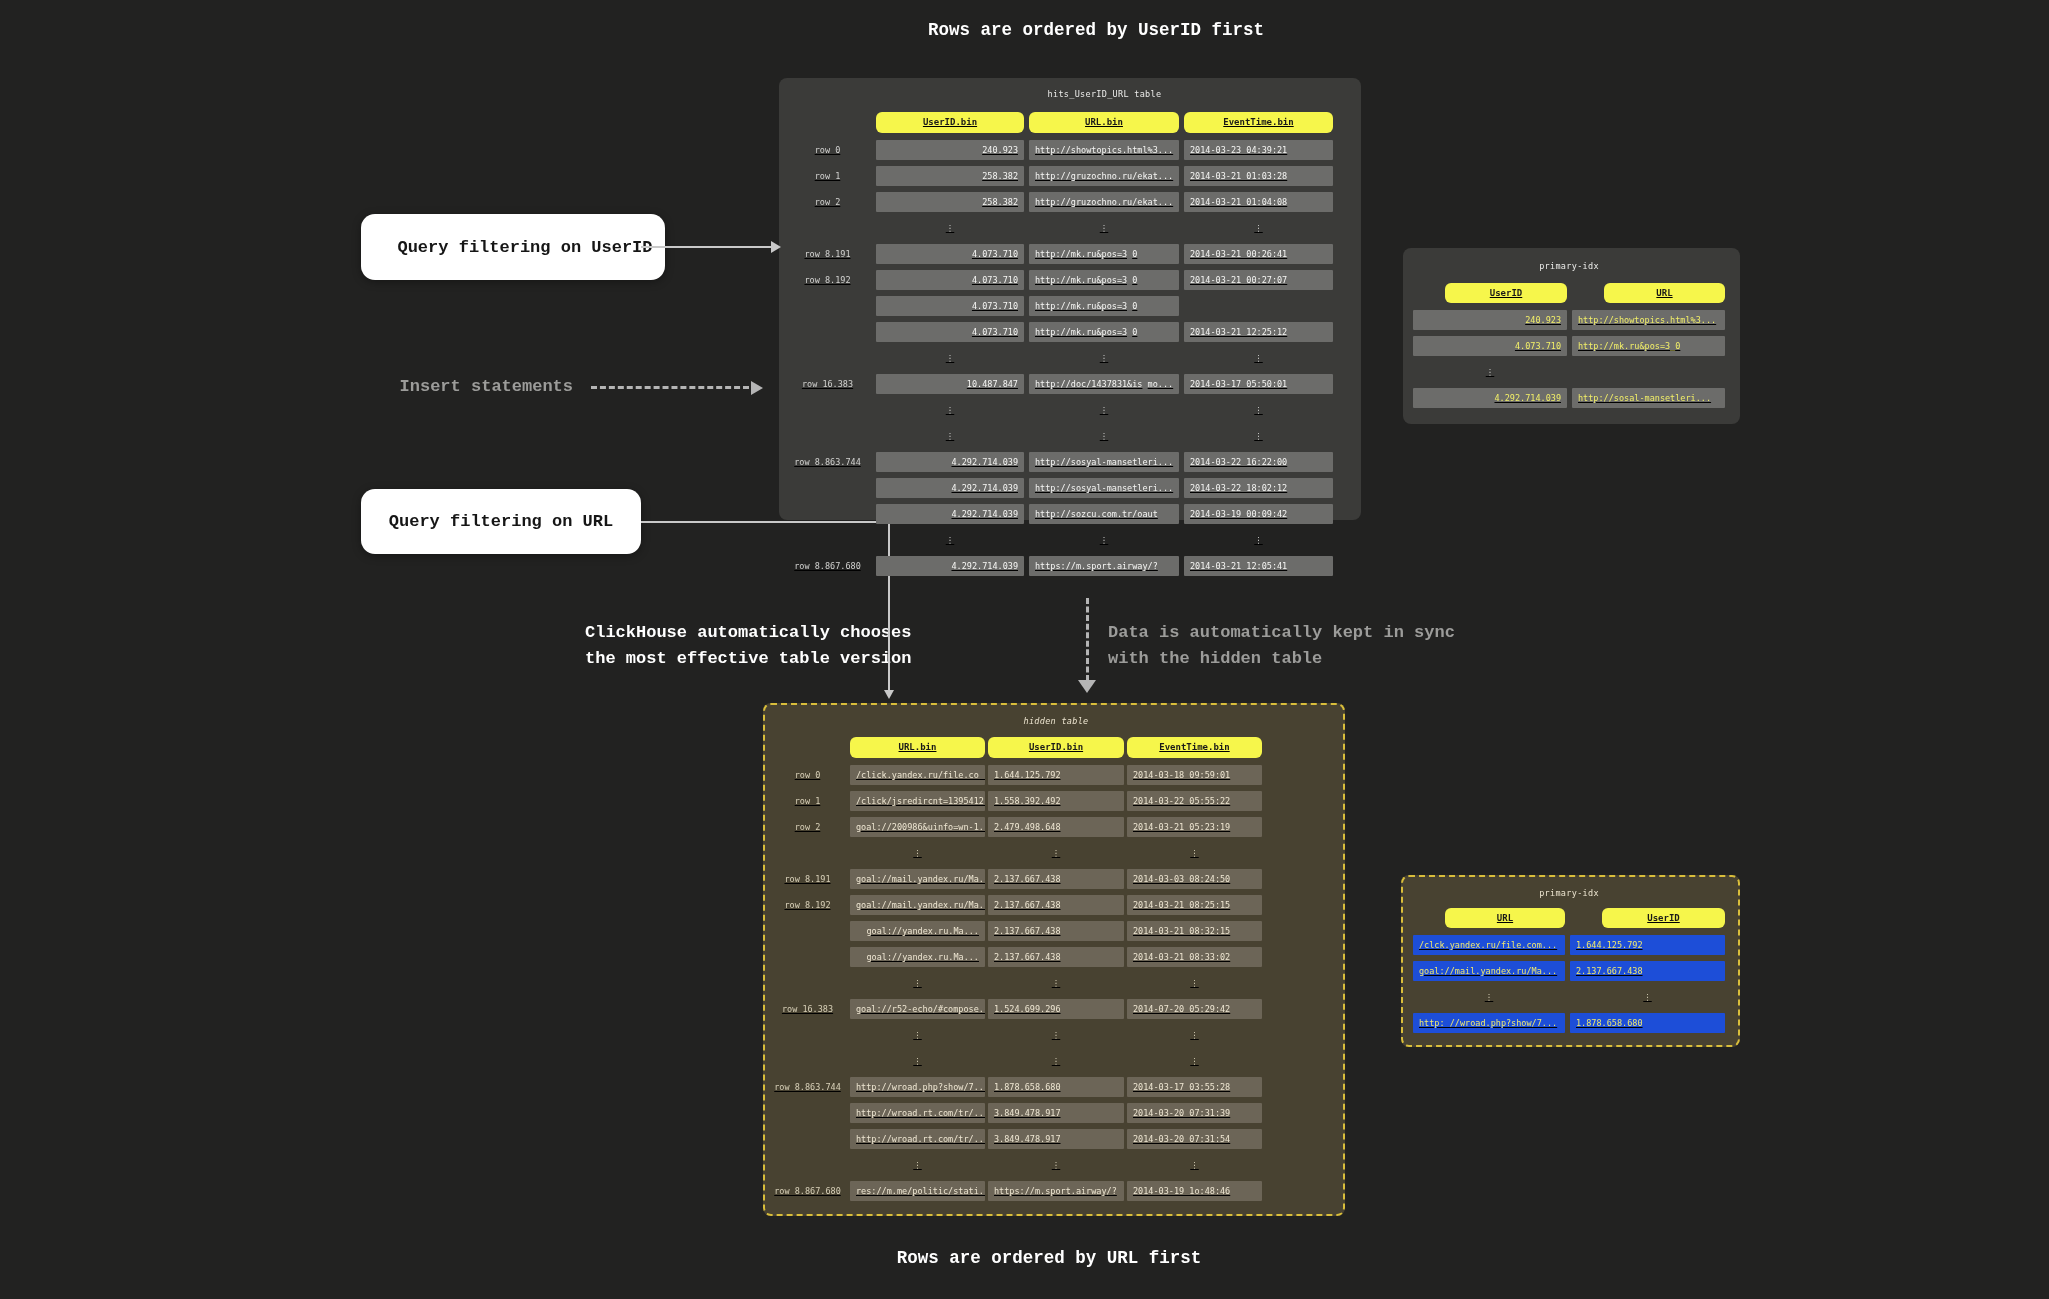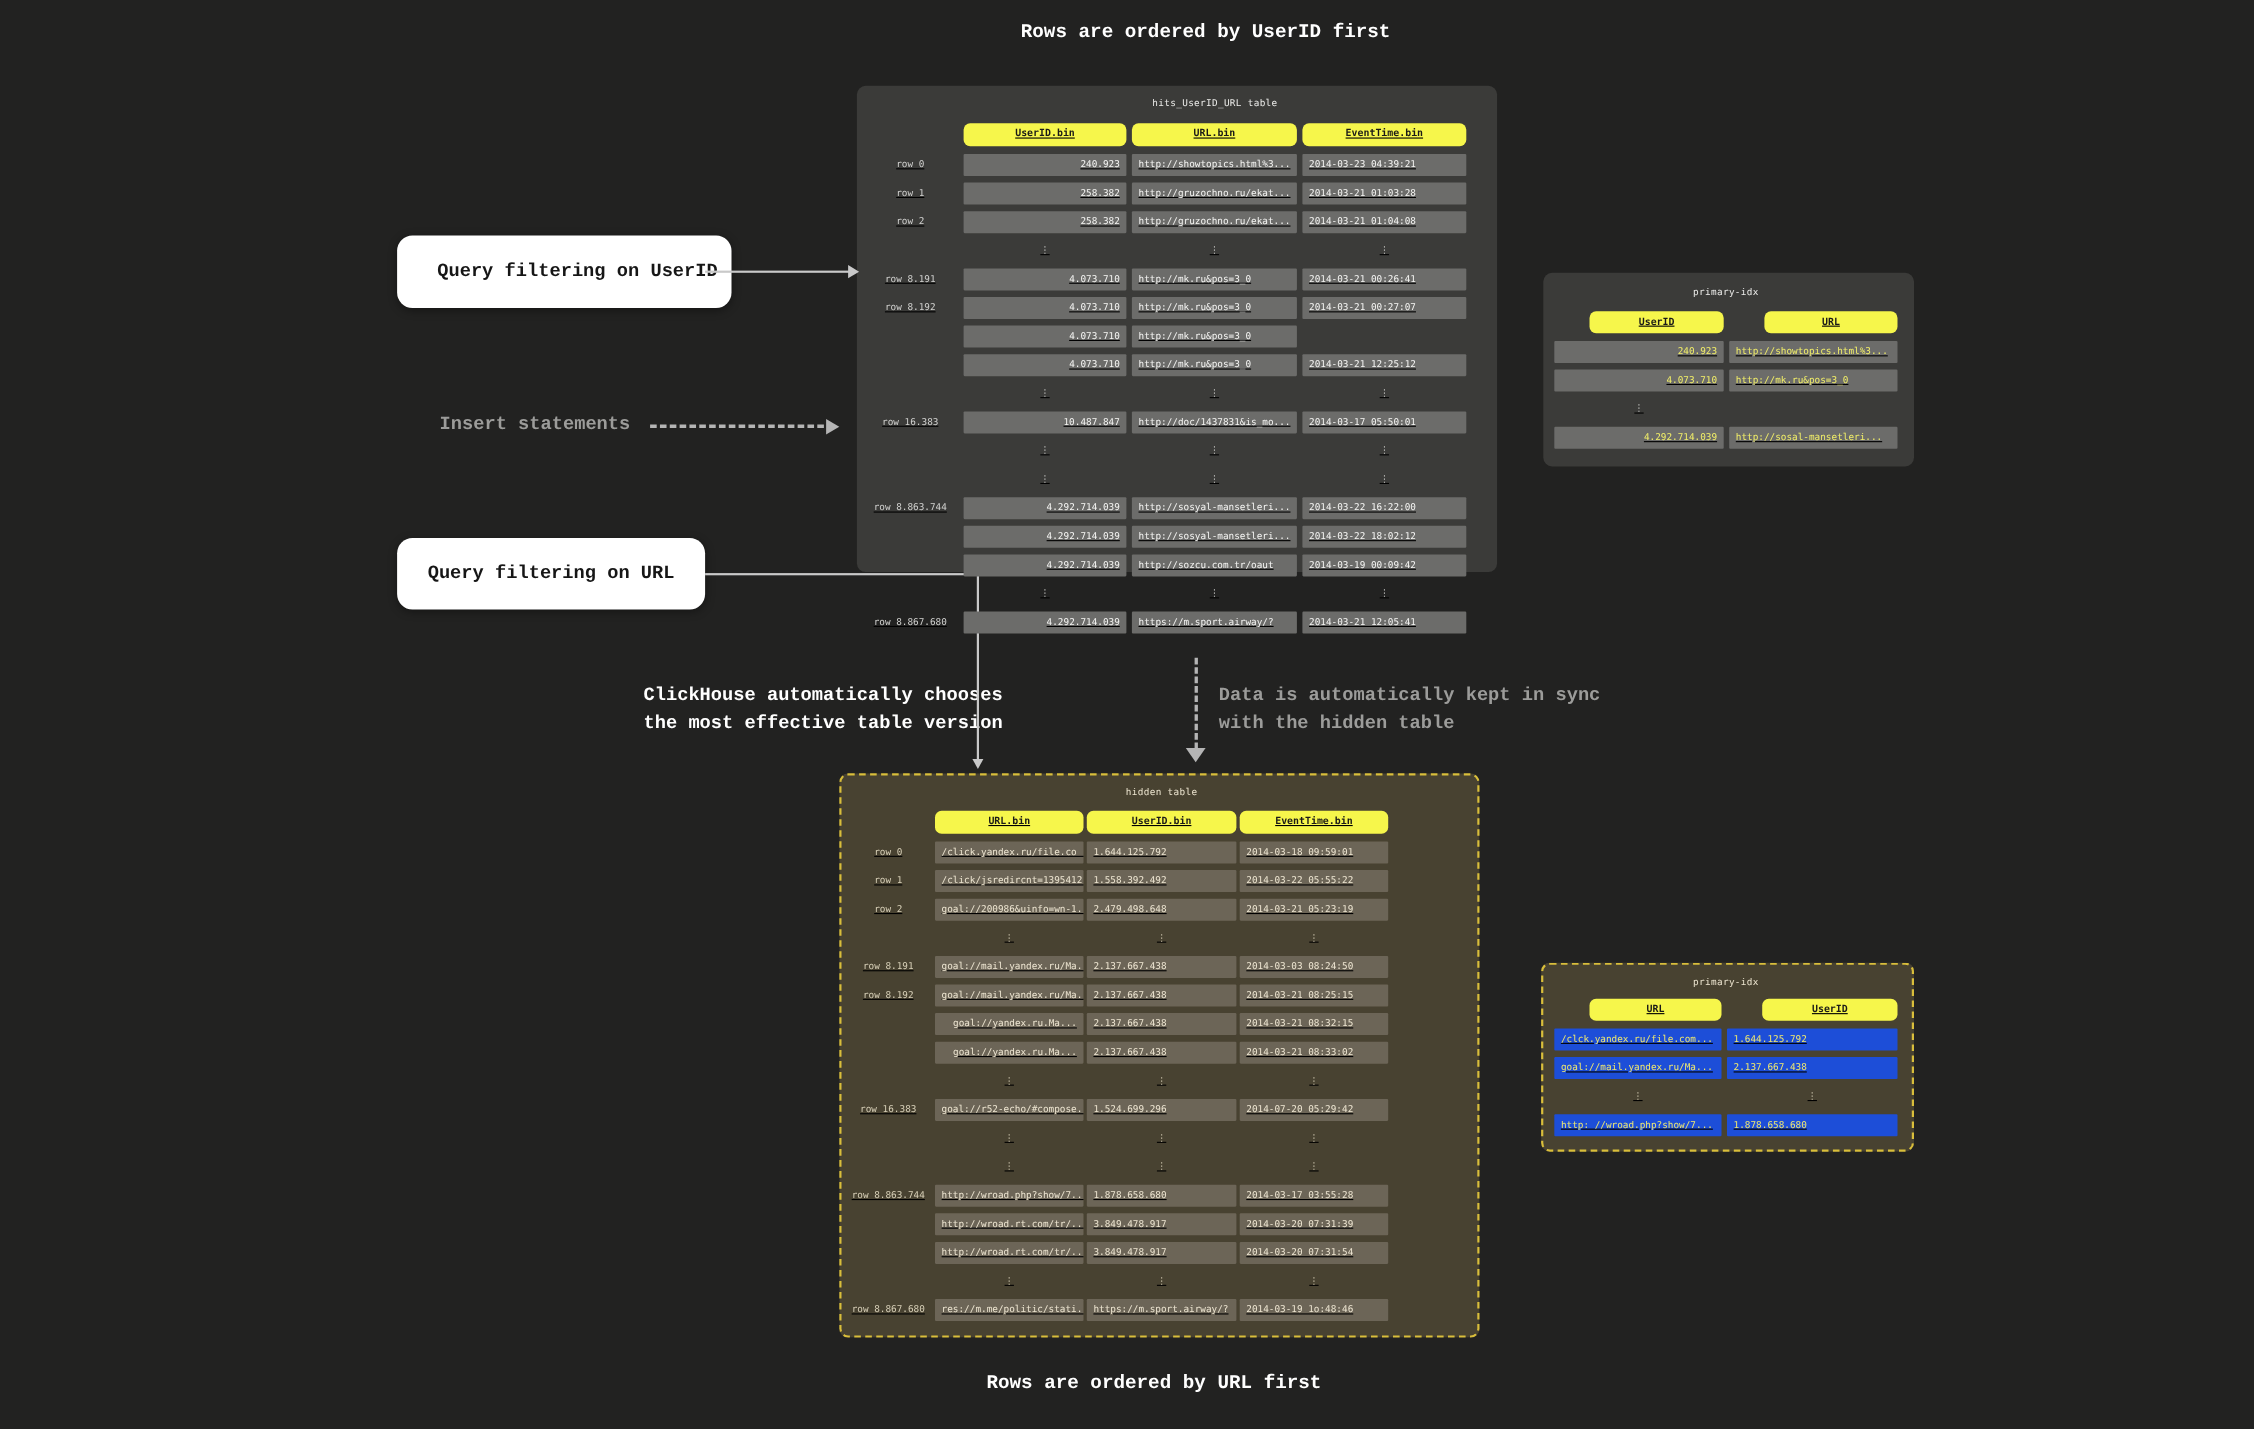--- a/index.html
+++ b/index.html
@@ -198,21 +198,21 @@
       <div class="trow">
         <div class="rlabel">row 8.867.680</div>
         <div class="cell a-r">4.292.714.039</div>
         <div class="cell a-l">https://m.sport.airway/?</div>
         <div class="cell a-l">2014-03-21 12:05:41</div>
       </div>
     </div>
 </div>
 
 <div class="panel panel-olive" style="left:763px;top:703px;width:582px;height:513px;">
-  <div class="ptitle ptitle-olive" style="left:85px;top:11px;width:412px;">hidden table</div>
+  <div class="ptitle ptitle-olive" style="left:85px;top:11px;width:412px;font-style:italic;">hidden table</div>
   <div id="hidden-grid" class="tgrid" style="left:8px;top:32px;">
       <div class="trow hrow">
         <div class="rlabel"></div>
         <div class="hdr">URL.bin</div>
         <div class="hdr">UserID.bin</div>
         <div class="hdr">EventTime.bin</div>
       </div>
       <div class="trow">
         <div class="rlabel">row 0</div>
         <div class="cell a-r">/click.yandex.ru/file.co ...</div>

